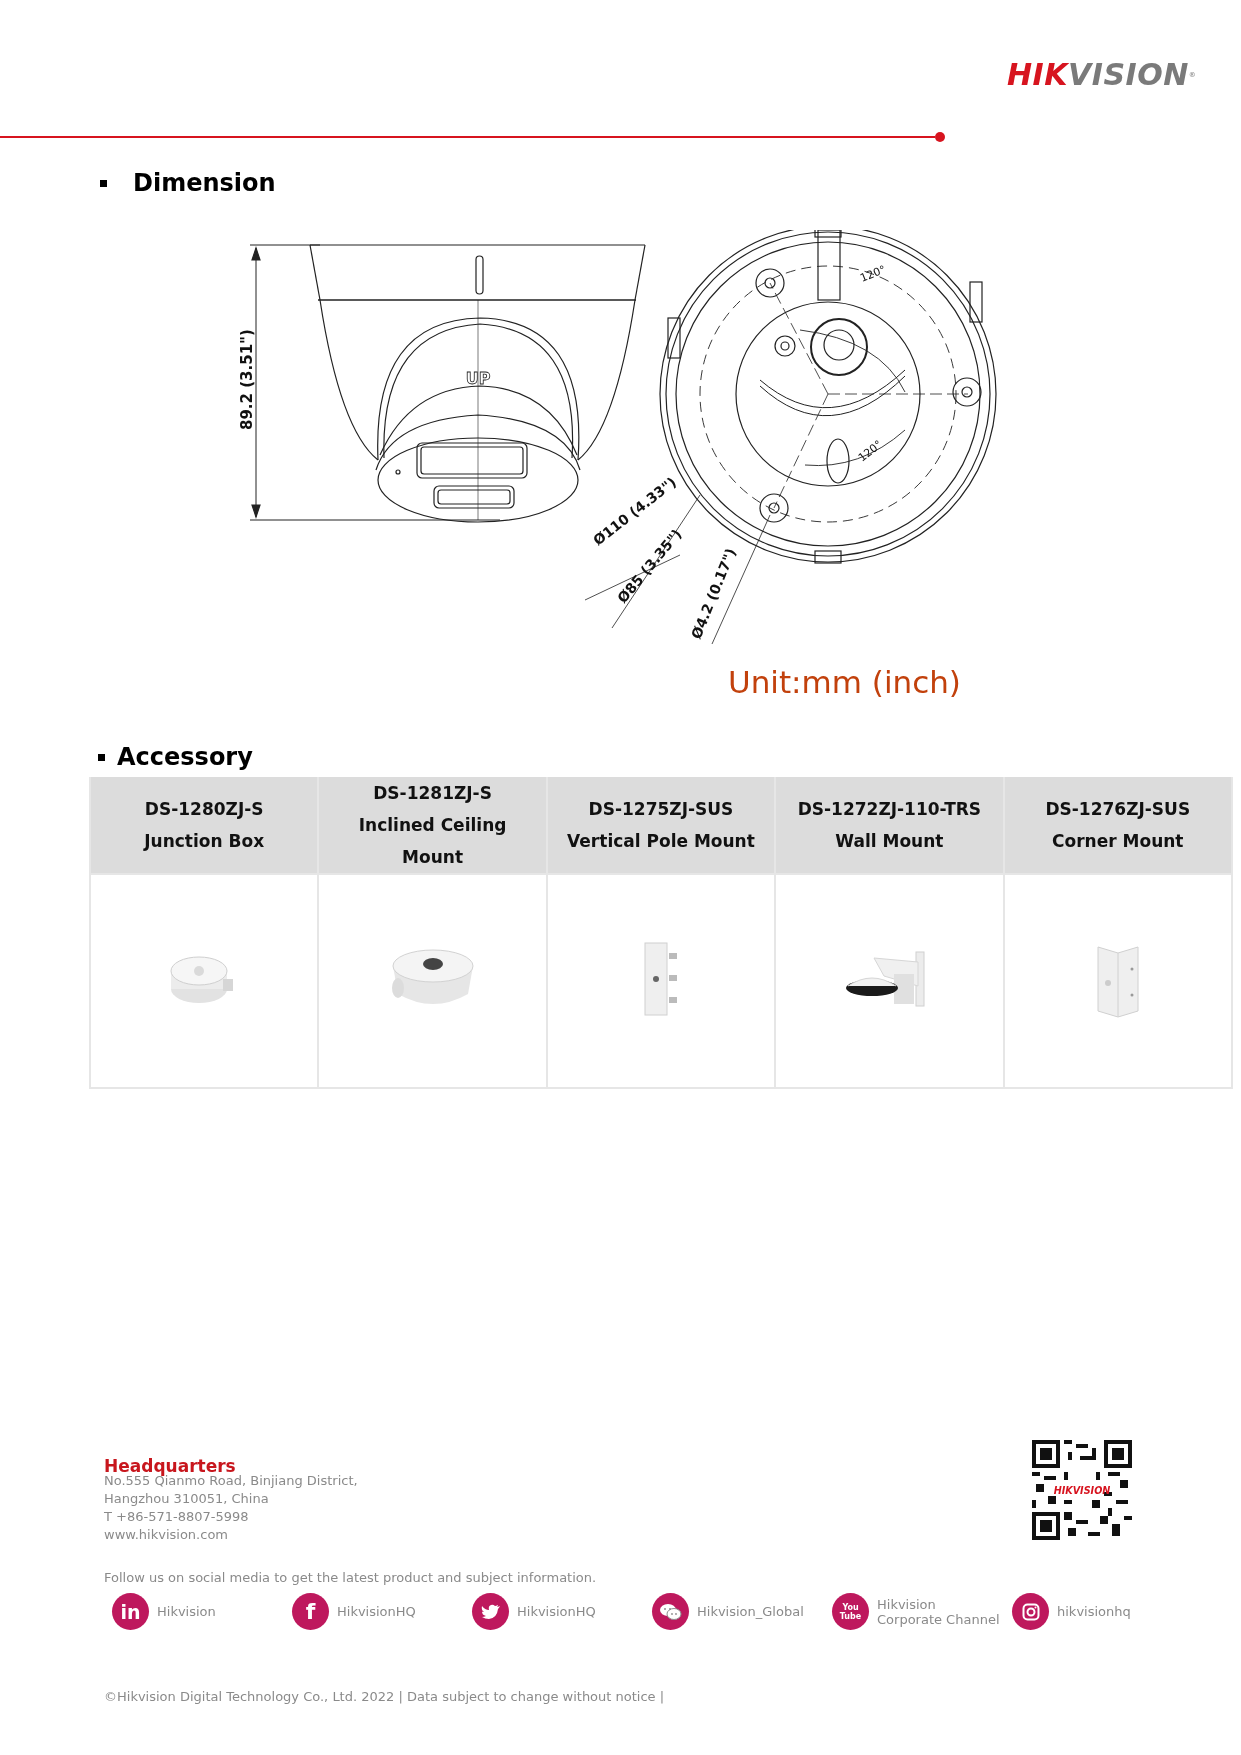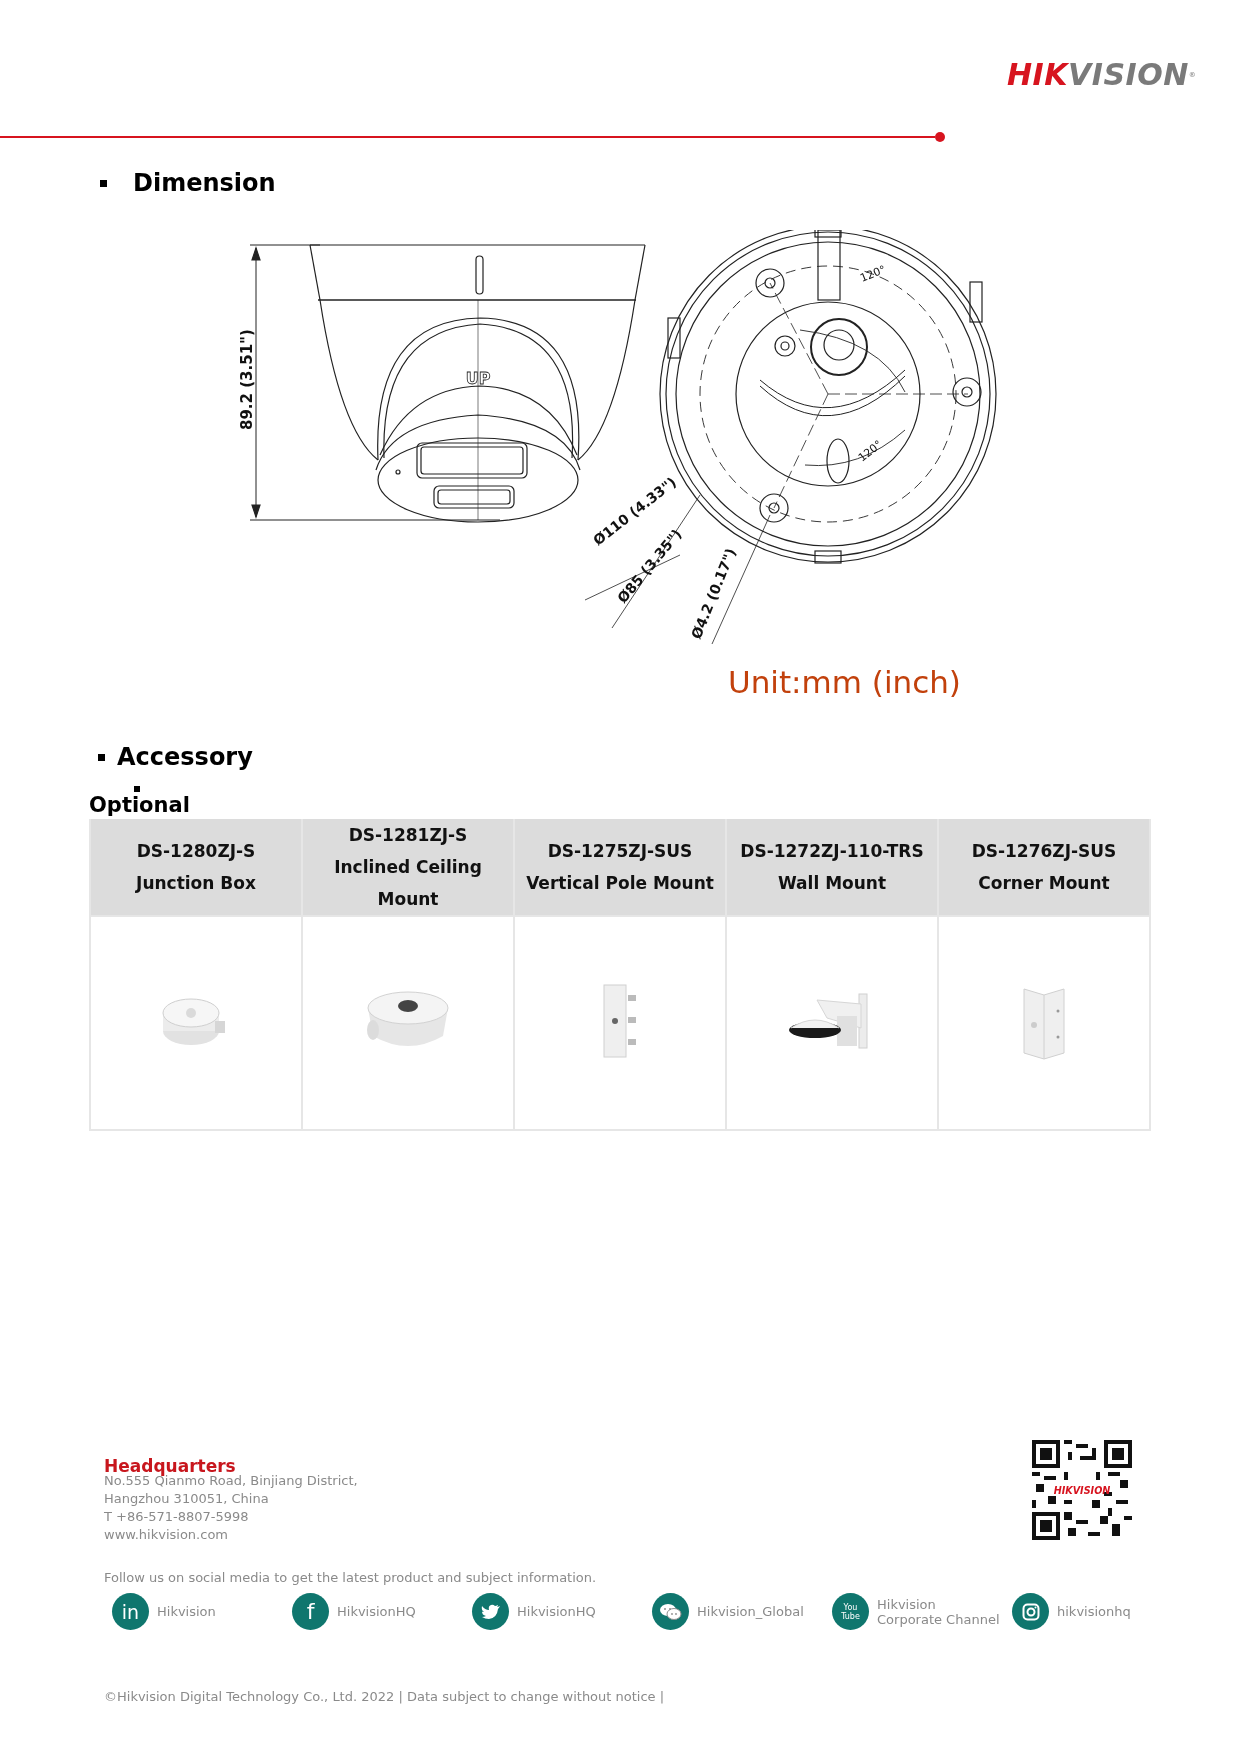--- a/index.html
+++ b/index.html
@@ -9,30 +9,30 @@
   .logo .vision { color: #7a7a7a; }
   .logo .reg { font-size: 7px; color: #999; vertical-align: top; font-style: normal; }
   .top-rule { position: absolute; left: 0; top: 136px; width: 935px; height: 2px; background: #d7141f; }
   .top-dot { position: absolute; left: 935px; top: 132px; width: 10px; height: 10px; border-radius: 50%; background: #d7141f; }
   .section-title { position: absolute; font-family: "DejaVu Sans", sans-serif; font-weight: bold; font-size: 24px; line-height: 30px; display: flex; align-items: center; }
   .section-title .bullet { display: inline-block; width: 7px; height: 7px; background: #000; margin-right: 6px; }
   .sub-title { position: absolute; font-family: "DejaVu Sans", sans-serif; font-weight: bold; font-size: 21px; line-height: 26px; display: flex; align-items: center; }
   .sub-title .bullet { display: inline-block; width: 6px; height: 6px; background: #000; margin-right: 4px; }
   .drawing { position: absolute; left: 220px; top: 230px; width: 820px; height: 430px; }
   .unit-label { position: absolute; left: 728px; top: 662px; font-family: "DejaVu Sans", sans-serif; font-size: 31px; line-height: 40px; color: #c2410c; }
-  .acc-table { position: absolute; left: 89px; top: 819px; width: 1062px; border-collapse: collapse; table-layout: fixed; }
+  .acc-table { position: absolute; left: 89px; top: 777px; width: 1144px; border-collapse: collapse; table-layout: fixed; }
   .acc-table th { background: #dcdcdc; border: 2px solid #e6e6e6; border-top: none; height: 96px; font-family: "DejaVu Sans", sans-serif; font-weight: bold; font-size: 17px; line-height: 32px; text-align: center; vertical-align: middle; color: #111; padding: 0 4px; }
   .acc-table td { border: 2px solid #e6e6e6; height: 210px; text-align: center; vertical-align: middle; background: #fff; }
   .acc-table th span { display: block; }
   .hq-title { position: absolute; left: 104px; top: 1456px; font-family: "DejaVu Sans", sans-serif; font-size: 17px; color: #c8161d; font-weight: bold; }
   .hq-line { position: absolute; left: 104px; font-family: "DejaVu Sans", sans-serif; font-size: 13px; color: #8a8a8a; line-height: 18px; text-align: center; }
   .qr { position: absolute; left: 1032px; top: 1440px; width: 100px; height: 100px; }
   .follow { position: absolute; left: 104px; top: 1570px; font-family: "DejaVu Sans", sans-serif; font-size: 13px; color: #8a8a8a; }
   .social { position: absolute; top: 1593px; display: flex; align-items: center; font-family: "DejaVu Sans", sans-serif; font-size: 13px; color: #8a8a8a; }
-  .social .circle { width: 37px; height: 37px; border-radius: 50%; background: #0f766e; color: #fff; display: flex; align-items: center; justify-content: center; font-weight: normal; margin-right: 8px; flex-shrink: 0; }
+  .social .circle { width: 37px; height: 37px; border-radius: 50%; background: #be185d; color: #fff; display: flex; align-items: center; justify-content: center; font-weight: bold; margin-right: 8px; flex-shrink: 0; }
   .social .label { line-height: 15px; }
   .copyright { position: absolute; left: 104px; top: 1689px; font-family: "DejaVu Sans", sans-serif; font-size: 13px; color: #8a8a8a; }
 </style>
 </head>
 <body>
 
 <div class="logo">
   <span class="hik">HIK</span><span class="vision">VISION</span><span class="reg">®</span>
 </div>
 <div class="top-rule"></div>

